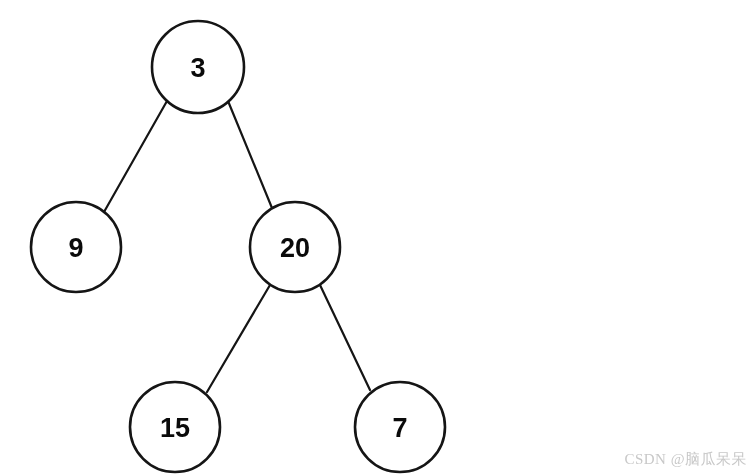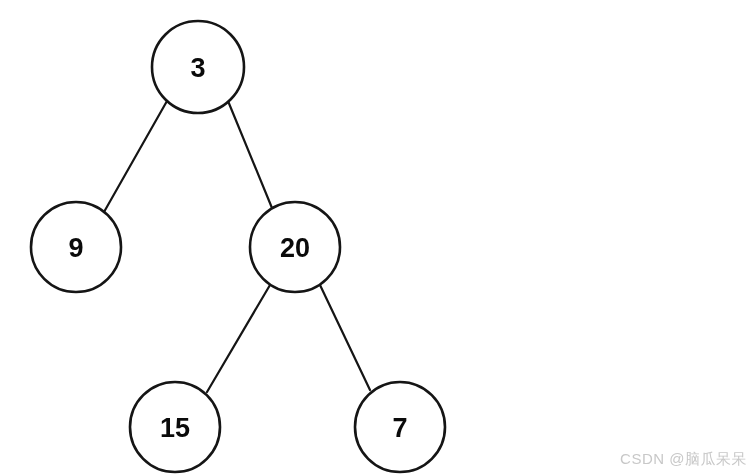--- a/index.html
+++ b/index.html
@@ -39,21 +39,21 @@
     font-size: 27px;
     font-weight: bold;
     fill: #0a0a0a;
     text-anchor: middle;
     dominant-baseline: central;
   }
   #watermark {
     position: absolute;
     right: 8px;
     bottom: 5px;
-    font-family: Liberation Sans, sans-serif;
+    font-family: Liberation Serif, serif;
     font-size: 15px;
     color: #c8c8c8;
     letter-spacing: 0.5px;
     white-space: nowrap;
     user-select: none;
   }
 </style>
 </head>
 <body>
 

